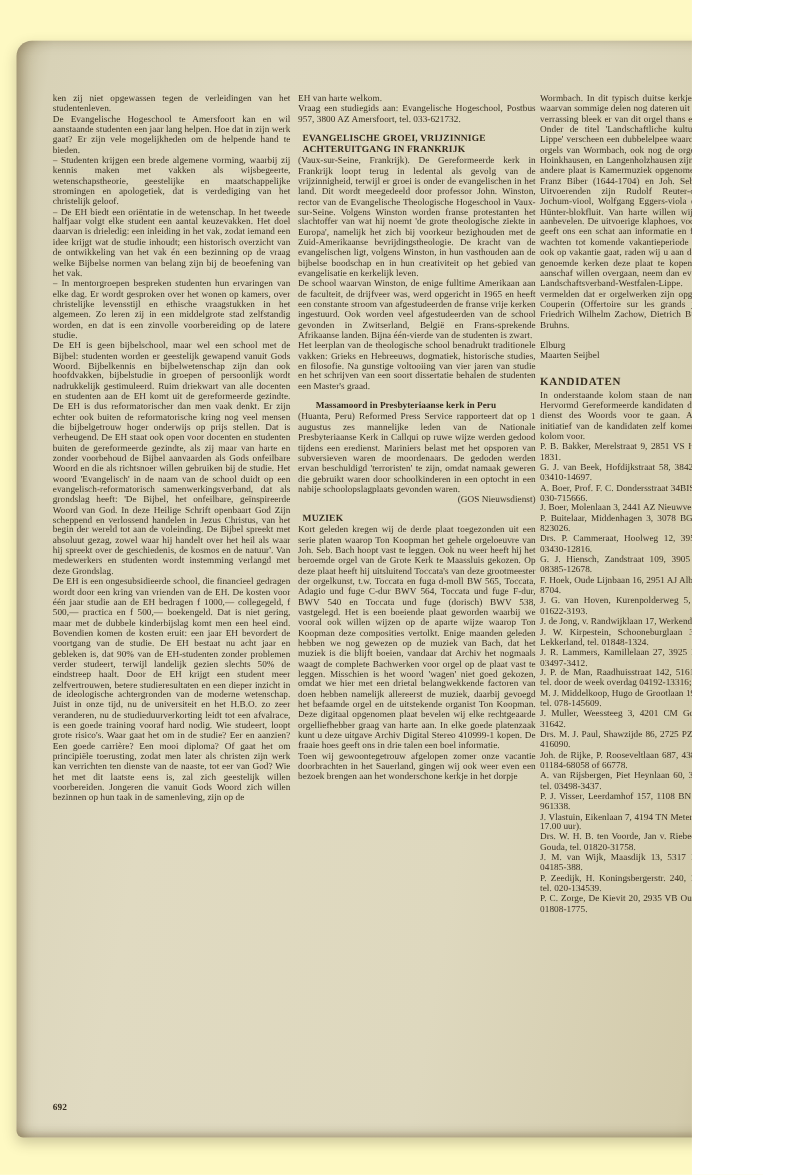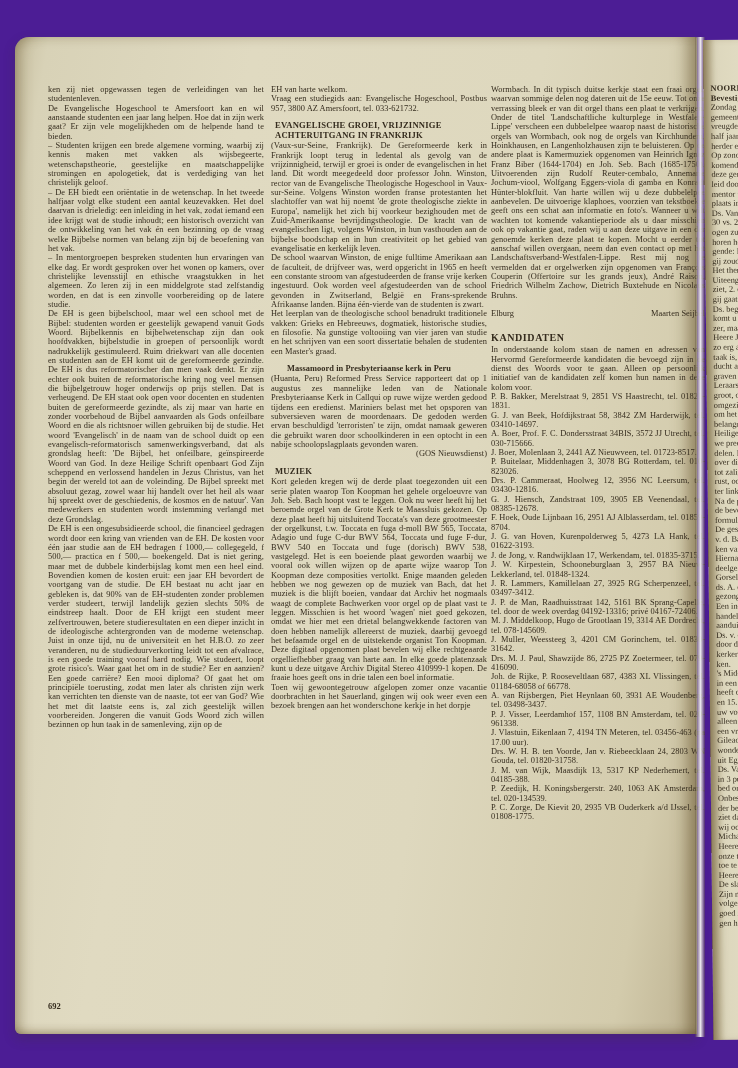--- a/index.html
+++ b/index.html
@@ -1,36 +1,36 @@
 <!DOCTYPE html>
 <html><head>
 <meta charset="utf-8">
 <style>
   html,body{margin:0;padding:0;}
-  .scene{position:relative;width:738px;height:1068px;background:#4c1d95;overflow:hidden;
+  .scene{position:relative;width:629px;height:1068px;background:#fef9c3;overflow:hidden;
          font-family:"Liberation Serif","DejaVu Serif",serif;color:#352c1e;}
   .left-page{position:absolute;left:15px;top:37px;width:682px;height:997px;
          background:linear-gradient(100deg,#c9c1a2 0%,#d8d2b7 4%,#e0dac1 28%,#ded8be 62%,#d3cbac 90%,#bdb291 100%);
          border-radius:14px 2px 0 6px;
          box-shadow:0 5px 12px rgba(60,50,30,.25), inset 12px 2px 14px -8px rgba(90,70,30,.45), inset -16px 0 16px -7px rgba(80,60,20,.5), inset 0 -8px 10px -7px rgba(90,70,30,.4);}
   .right-page{position:absolute;left:703px;top:40px;width:90px;height:1000px;
          background:linear-gradient(to right,#c9c0a0 0%,#ddd7bd 14%,#e2dcc3 45%);
          transform:rotate(-0.6deg);transform-origin:top left;
          box-shadow:inset 10px 0 10px -5px rgba(80,60,20,.55);}
   .col{position:absolute;top:48px;height:900px;overflow:hidden;text-align:justify;
        font-size:8.4px;line-height:9.35px;letter-spacing:.05px;}
   .col1{left:33px;width:216px;}
   .col2{left:256px;width:216px;}
   .col3{left:476px;width:214px;}
   .para{margin:0;}
   .head-caps{margin:8px 4px 1px;font-size:8.6px;line-height:9.6px;font-weight:bold;letter-spacing:.2px;text-align:left;}
   .head-run{margin:8px 16px 1px;font-size:8.4px;line-height:9.35px;font-weight:bold;text-align:left;}
   .head-kand{margin:9px 0 2px;font-size:10px;line-height:11px;font-weight:bold;letter-spacing:.6px;text-align:left;}
   .credit{margin:0;text-align:right;}
-  .signoff{display:flex;justify-content:space-between;margin:9px 0 14px;}
+  .signoff{display:flex;justify-content:space-between;margin:9px 0 14px;flex-direction:column;}
   .page-number{position:absolute;left:33px;top:952px;font-size:8.5px;font-weight:bold;margin-top:12px;}
   .col4{position:absolute;left:7px;top:44px;width:120px;font-size:8.4px;line-height:9.6px;
         white-space:nowrap;overflow:visible;}
   .l4{height:9.6px;}
   .l4.b{font-weight:bold;letter-spacing:.2px;}
   .fold-gap{position:absolute;left:695px;top:37px;width:10px;height:1000px;
         background:linear-gradient(to right,rgba(70,55,25,.35),rgba(250,250,246,.9) 55%,rgba(70,55,25,.3));}
 </style>
 </head>
 <body>

